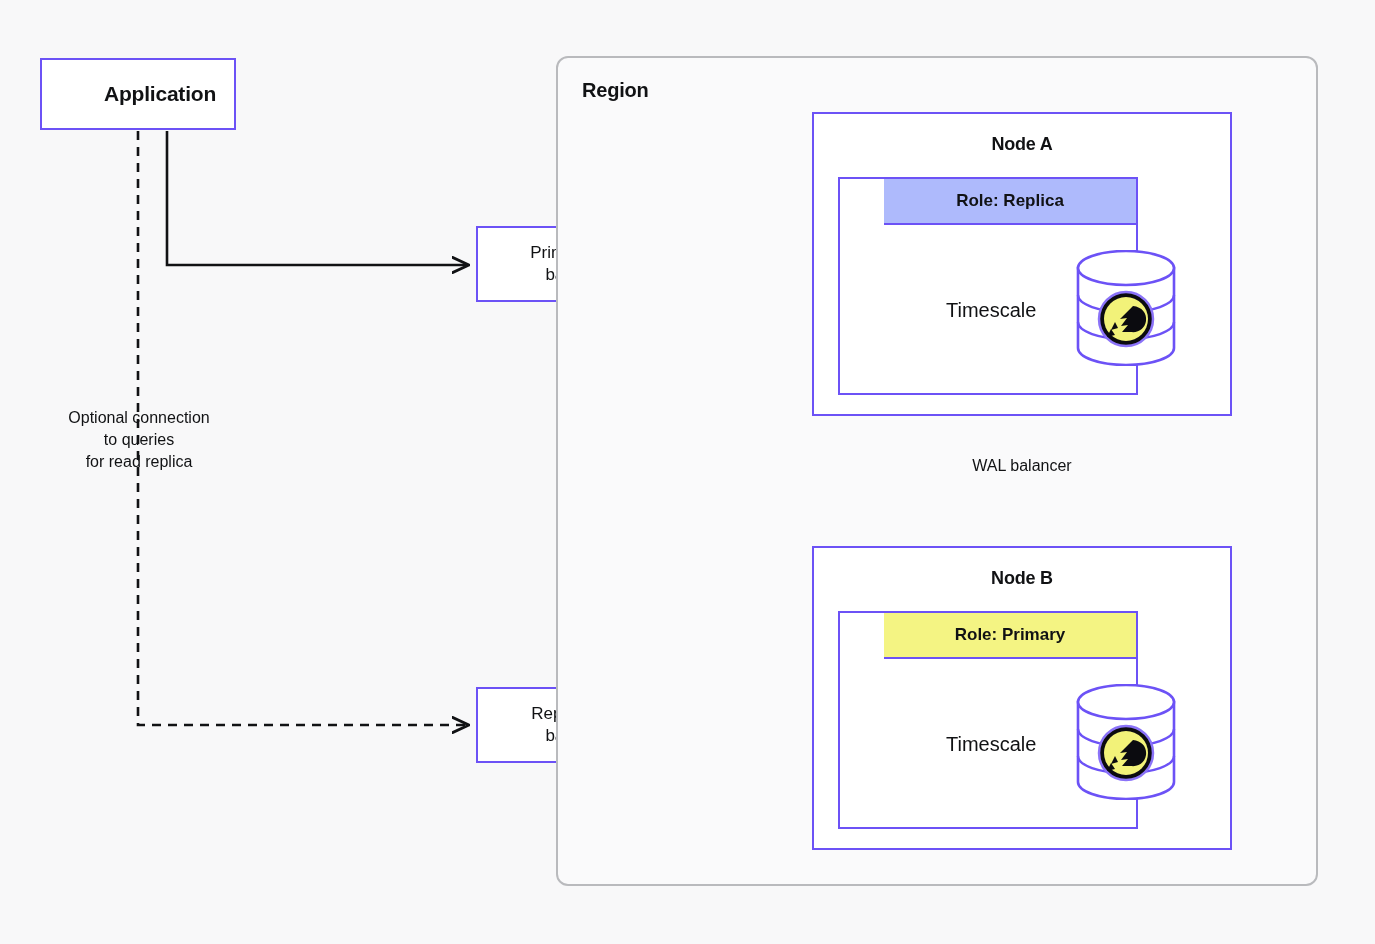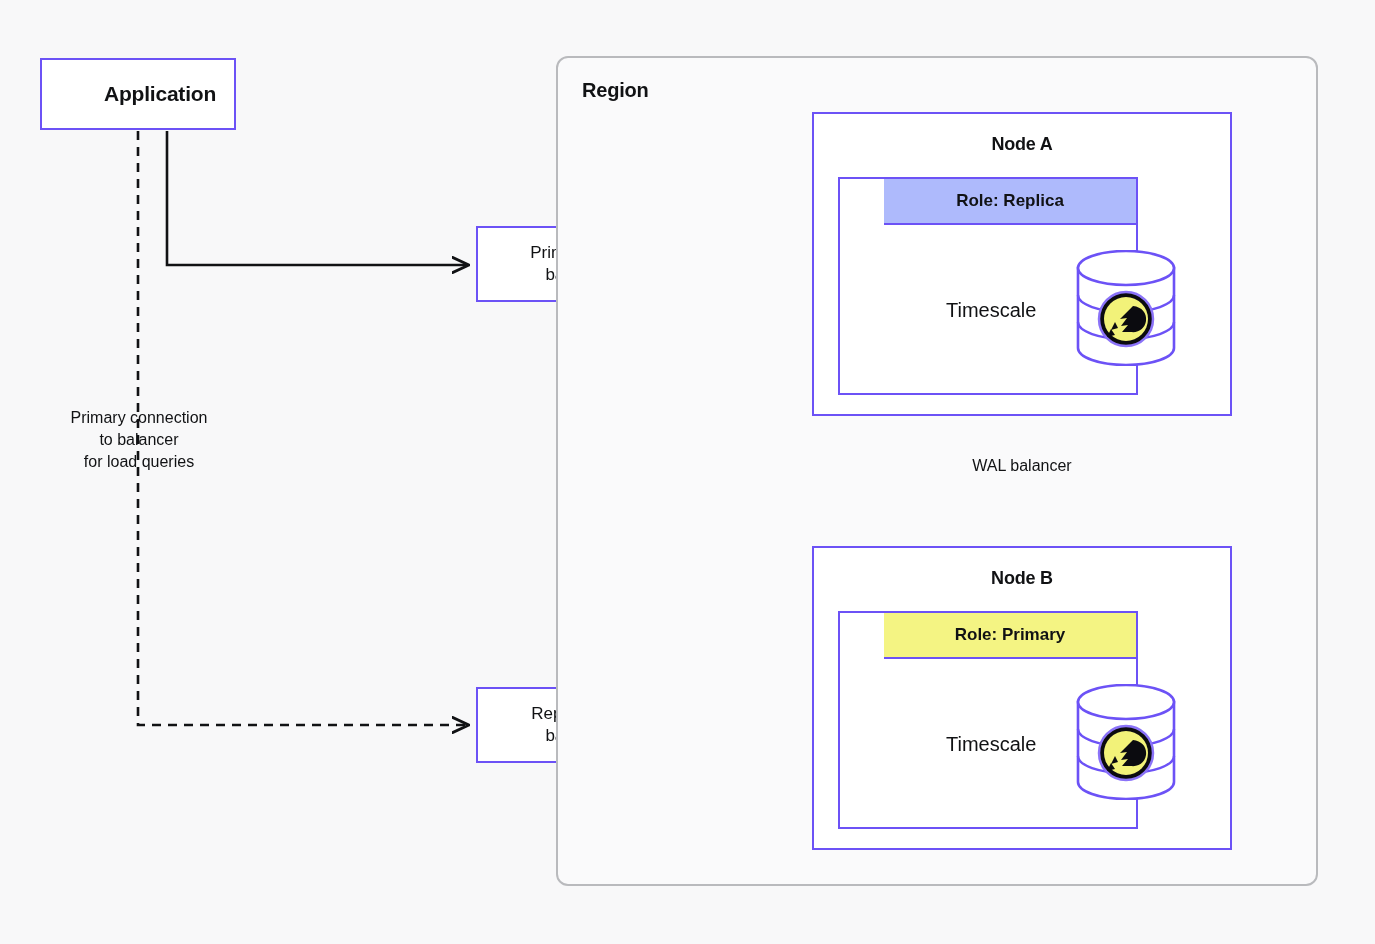--- a/index.html
+++ b/index.html
@@ -151,23 +151,23 @@
     <path d="M 637 725 L 672 725 L 672 190 L 806 190" fill="none" stroke="#111214" stroke-width="2.6" stroke-dasharray="9 7" marker-end="url(#arrow-black)"></path>
 
     <path d="M 1021 523 L 1021 420" fill="none" stroke="#0cab84" stroke-width="3" marker-end="url(#arrow-teal)"></path>
   </svg>
 
   <div class="app-box">
     <span class="app-label">Application</span>
   </div>
 
   <div class="optional-label">
-    <div>Primary connection</div>
-    <div>to balancer</div>
-    <div>for load queries</div>
+    <div>Optional connection</div>
+    <div>to queries</div>
+    <div>for read replica</div>
   </div>
 
   <div class="lb-box lb-primary">
     <div class="lb-label">
       <div>Primary load</div>
       <div>balancer</div>
     </div>
   </div>
 
   <div class="lb-box lb-replica">

